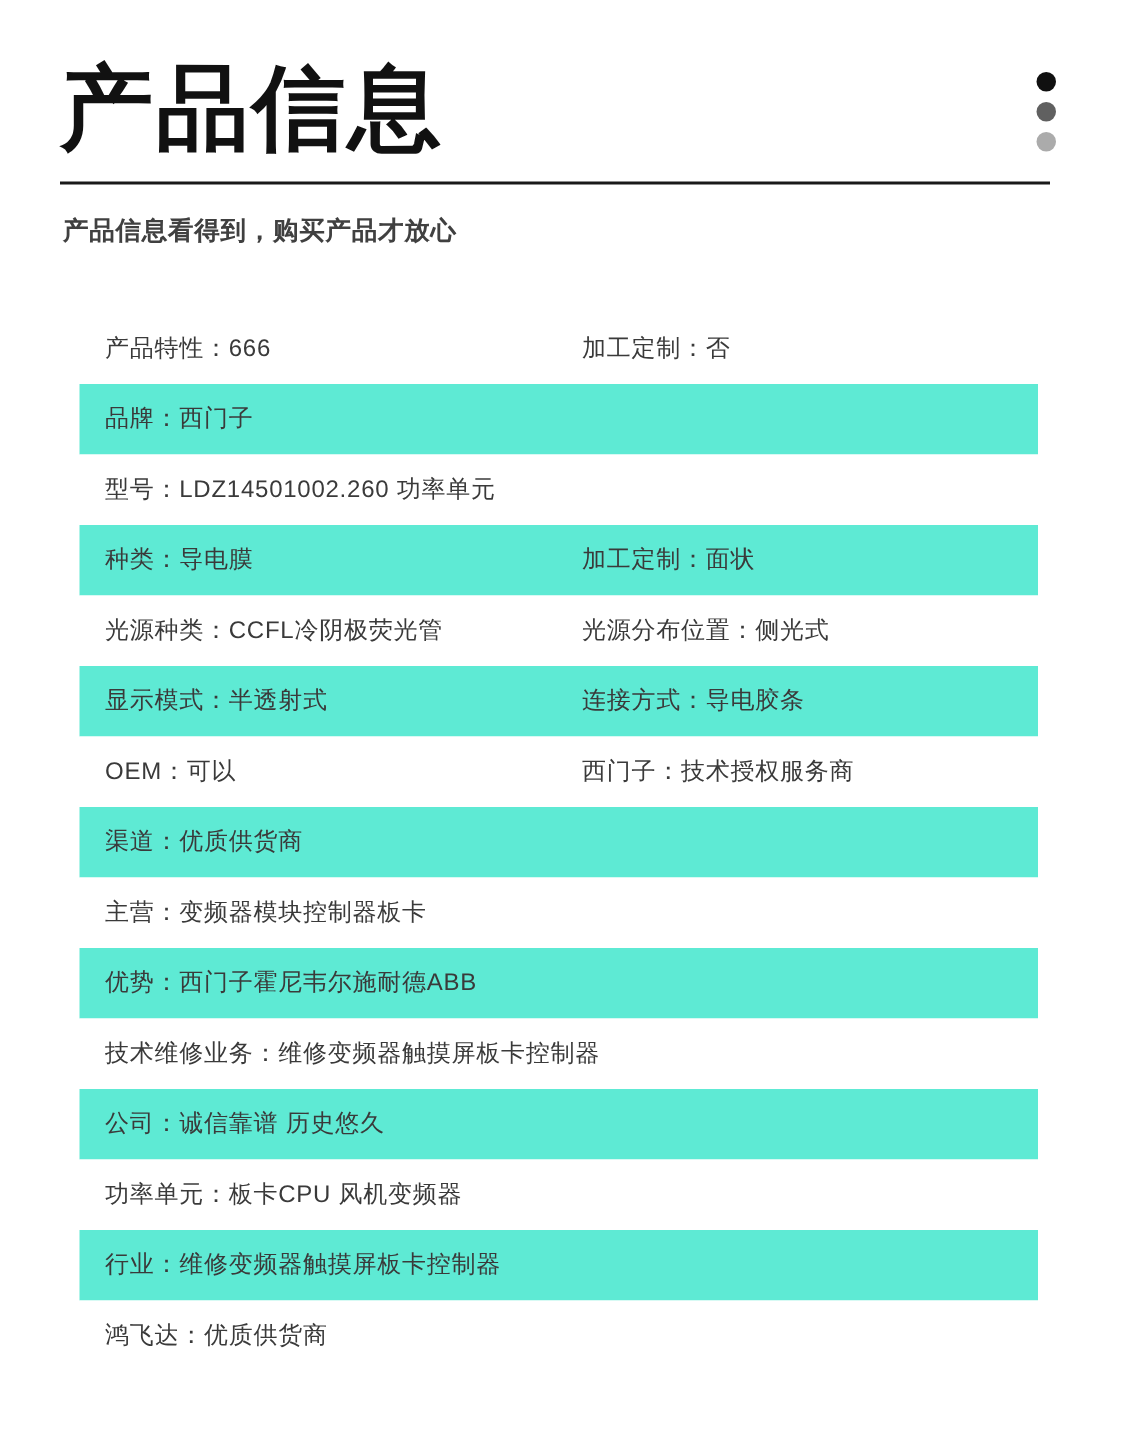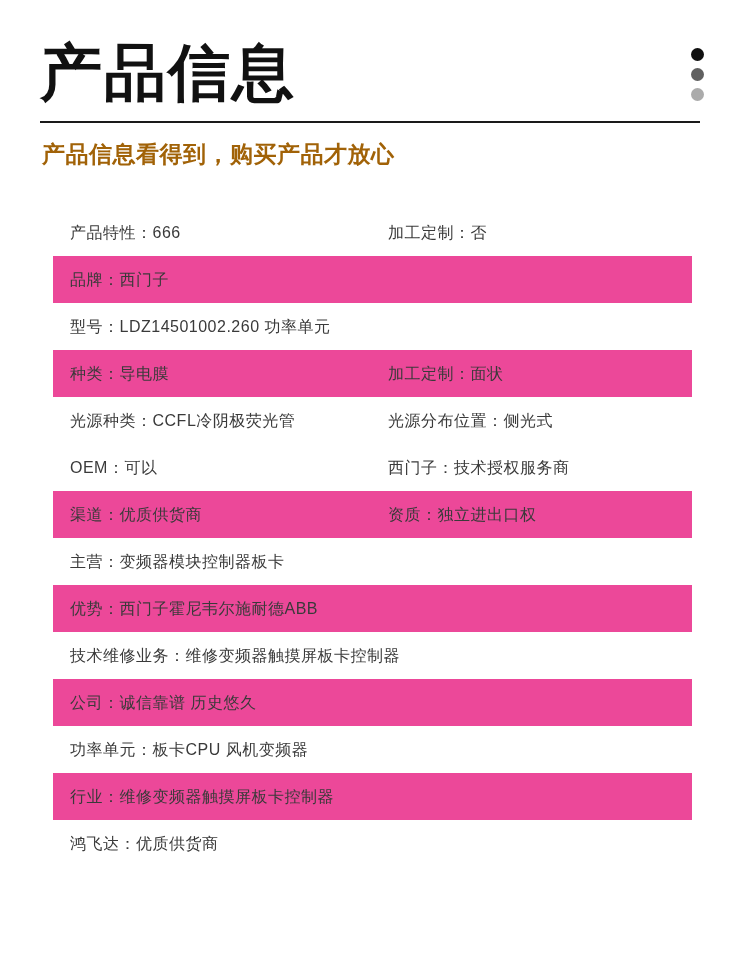--- a/index.html
+++ b/index.html
@@ -49,41 +49,41 @@
     top: 121px;
     width: 660px;
     height: 2px;
     background: #1a1a1a;
   }
   .subtitle {
     position: absolute;
     left: 42px;
     top: 141px;
     margin: 0;
-    font-size: 23px;
+    font-size: 17px;
     line-height: 26px;
     font-weight: 700;
-    color: #a16207;
+    color: #404040;
     letter-spacing: 0.5px;
   }
   
   .attr-table {
     position: absolute;
     left: 53px;
     top: 209px;
     width: 639px;
   }
   .row {
     position: relative;
     height: 47px;
     width: 100%;
     background: #ffffff;
   }
   .row.shaded {
-    background: #ec4899;
+    background: #5eead4;
   }
   .cell {
     position: absolute;
     top: 0;
     height: 47px;
     line-height: 47px;
     font-size: 16px;
     color: #3a3a3a;
     white-space: nowrap;
     letter-spacing: 0.5px;
@@ -120,27 +120,30 @@
         <span class="cell cell-0">型号：LDZ14501002.260 功率单元</span>
       </div>
       <div class="row shaded">
         <span class="cell cell-0">种类：导电膜</span>
         <span class="cell cell-1">加工定制：面状</span>
       </div>
       <div class="row">
         <span class="cell cell-0">光源种类：CCFL冷阴极荧光管</span>
         <span class="cell cell-1">光源分布位置：侧光式</span>
       </div>
+      <div class="row shaded">
+        <span class="cell cell-0">显示模式：半透射式</span>
+        <span class="cell cell-1">连接方式：导电胶条</span>
+      </div>
       <div class="row">
         <span class="cell cell-0">OEM：可以</span>
         <span class="cell cell-1">西门子：技术授权服务商</span>
       </div>
       <div class="row shaded">
         <span class="cell cell-0">渠道：优质供货商</span>
-        <span class="cell cell-1">资质：独立进出口权</span>
       </div>
       <div class="row">
         <span class="cell cell-0">主营：变频器模块控制器板卡</span>
       </div>
       <div class="row shaded">
         <span class="cell cell-0">优势：西门子霍尼韦尔施耐德ABB</span>
       </div>
       <div class="row">
         <span class="cell cell-0">技术维修业务：维修变频器触摸屏板卡控制器</span>
       </div>

